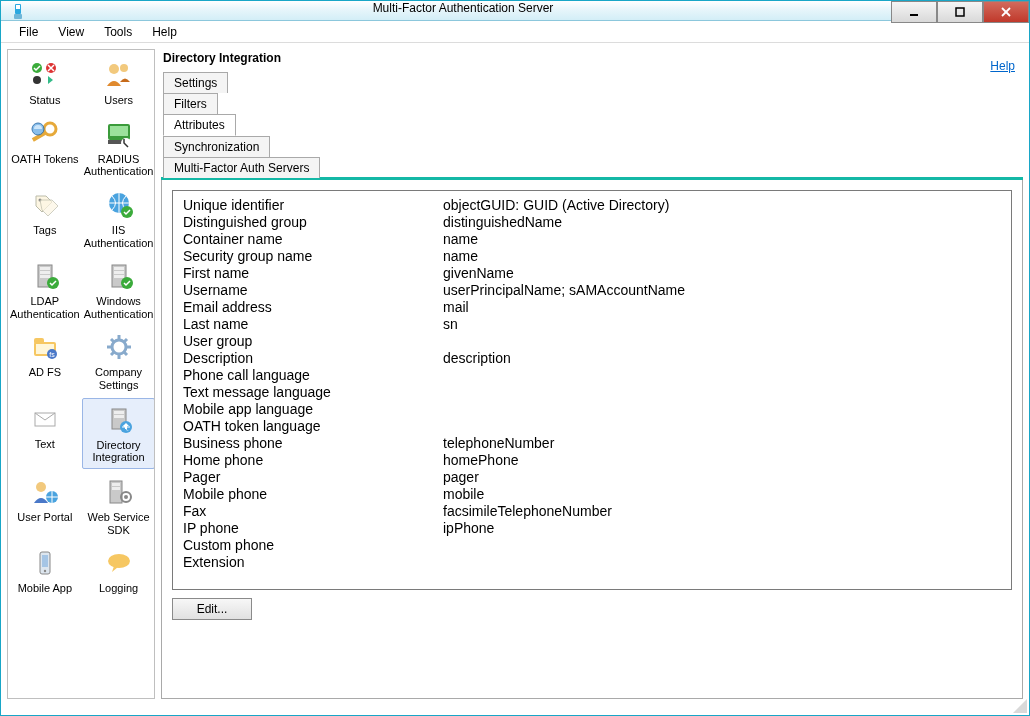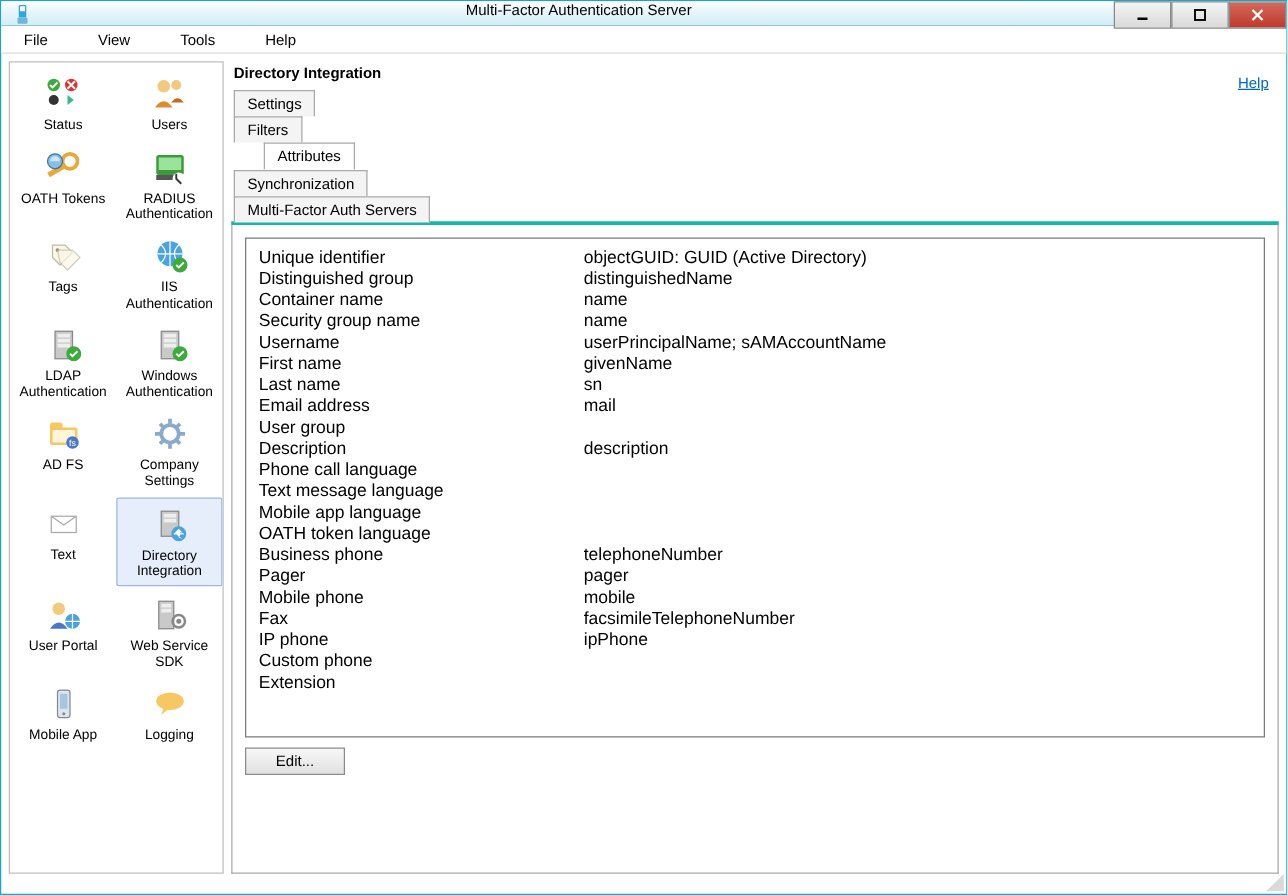--- a/index.html
+++ b/index.html
@@ -10,36 +10,36 @@
   }
   
   .titlebar { height:20px; background:linear-gradient(#fff,#e9f6fb 40%,#d3eef7); display:flex; border-bottom:1px solid #8cc7dc; }
   .titlebar .app-icon { width:22px; height:22px; margin:0 6px; display:flex; align-items:center; justify-content:center; }
   .titlebar .title-text { flex:1; text-align:center; font-size:12px; color:#000; }
   .titlebar .win-controls { display:flex; height:100%; }
   .titlebar .win-btn { width:46px; height:22px; margin-top:0; display:flex; align-items:center; justify-content:center; border:1px solid #888; background:linear-gradient(#f5f5f5,#d9d9d9); cursor:default; }
   .titlebar .win-btn.close { background:linear-gradient(#d26a5c,#c0392b); color:#fff; }
   .titlebar .win-btn svg { display:block; }
   
-  .menubar { height:22px; padding:0 8px; display:flex; align-items:center; gap:20px; background:#fff; border-bottom:1px solid #dcdcdc; }
+  .menubar { height:22px; padding:0 8px; display:flex; align-items:center; gap:0; background:#fff; border-bottom:1px solid #dcdcdc; }
   .menubar .menu-item { padding:2px 10px; cursor:default; }
   
   .client { display:flex; height:calc(100% - 52px); padding:6px; gap:6px; }
-  .sidebar { width:172px; border:1px solid #bfbfbf; background:#fff; overflow:auto; padding:4px 0; }
+  .sidebar { width:148px; border:1px solid #bfbfbf; background:#fff; overflow:auto; padding:4px 0; }
   .side-grid { display:grid; grid-template-columns:1fr 1fr; gap:2px 0; }
   .side-item { display:flex; flex-direction:column; align-items:center; justify-content:flex-start; padding:4px 2px; text-align:center; line-height:1.15; cursor:default; font-size:11px; }
   .side-item .icon-box { width:40px; height:34px; display:flex; align-items:center; justify-content:center; margin-bottom:2px; }
   .side-item.selected { background:#e6eefb; border:1px solid #9ab6e6; border-radius:2px; }
   .content { flex:1; display:flex; flex-direction:column; }
   .section-title { font-weight:bold; font-size:12px; padding:2px 2px 6px 2px; }
   .help-link { position:absolute; top:58px; right:14px; color:#0066cc; text-decoration:underline; cursor:pointer; font-size:12px; }
   
   .tabstrip { display:flex; align-items:flex-start; border-bottom:3px solid #14b8a6; padding-left:2px;flex-direction:column; }
   .tab { padding:3px 10px; border:1px solid #a9a9a9; border-bottom:none; background:#f4f4f4; margin-right:-1px; font-size:12px; position:relative; top:1px; cursor:default; }
-  .tab.active { background:#fff; border-bottom:1px solid #fff; z-index:2;margin-left:24px; }
+  .tab.active { background:#fff; border-bottom:1px solid #fff; z-index:2; }
   .tab-panel { border:1px solid #a9a9a9; border-top:none; flex:1; padding:10px; background:#fff; display:flex; flex-direction:column; }
   .attr-list { border:1px solid #7a7a7a; flex:0 0 400px; padding:6px 10px; overflow:auto; }
   .attr-row { display:flex; line-height:17px; font-size:14px; }
   .attr-row .attr-label { width:260px; }
   .attr-row .attr-value { flex:1; }
   .edit-area { padding-top:8px; }
   .edit-btn { width:80px; height:22px; background:linear-gradient(#f7f7f7,#e1e1e1); border:1px solid #8a8a8a; font-size:12px; cursor:default; }
   
   .grip { position:absolute; right:2px; bottom:2px; width:14px; height:14px; }
   .grip::before { content:""; position:absolute; right:0; bottom:0; width:0; height:0; border-style:solid; border-width:0 0 14px 14px; border-color:transparent transparent #bfbfbf transparent; opacity:.6; }
@@ -323,36 +323,36 @@
             </div>
             <div class="attr-row">
               <div class="attr-label">Container name</div>
               <div class="attr-value">name</div>
             </div>
             <div class="attr-row">
               <div class="attr-label">Security group name</div>
               <div class="attr-value">name</div>
             </div>
             <div class="attr-row">
+              <div class="attr-label">First name</div>
+              <div class="attr-value">givenName</div>
+            </div>
+            <div class="attr-row">
               <div class="attr-label">Username</div>
               <div class="attr-value">userPrincipalName; sAMAccountName</div>
             </div>
             <div class="attr-row">
-              <div class="attr-label">First name</div>
-              <div class="attr-value">givenName</div>
+              <div class="attr-label">Email address</div>
+              <div class="attr-value">mail</div>
             </div>
             <div class="attr-row">
               <div class="attr-label">Last name</div>
               <div class="attr-value">sn</div>
             </div>
             <div class="attr-row">
-              <div class="attr-label">Email address</div>
-              <div class="attr-value">mail</div>
-            </div>
-            <div class="attr-row">
               <div class="attr-label">User group</div>
               <div class="attr-value"></div>
             </div>
             <div class="attr-row">
               <div class="attr-label">Description</div>
               <div class="attr-value">description</div>
             </div>
             <div class="attr-row">
               <div class="attr-label">Phone call language</div>
               <div class="attr-value"></div>
@@ -365,20 +365,24 @@
               <div class="attr-label">Mobile app language</div>
               <div class="attr-value"></div>
             </div>
             <div class="attr-row">
               <div class="attr-label">OATH token language</div>
               <div class="attr-value"></div>
             </div>
             <div class="attr-row">
               <div class="attr-label">Business phone</div>
               <div class="attr-value">telephoneNumber</div>
+            </div>
+            <div class="attr-row">
+              <div class="attr-label">Home phone</div>
+              <div class="attr-value">homePhone</div>
             </div>
             <div class="attr-row">
               <div class="attr-label">Pager</div>
               <div class="attr-value">pager</div>
             </div>
             <div class="attr-row">
               <div class="attr-label">Mobile phone</div>
               <div class="attr-value">mobile</div>
             </div>
             <div class="attr-row">

